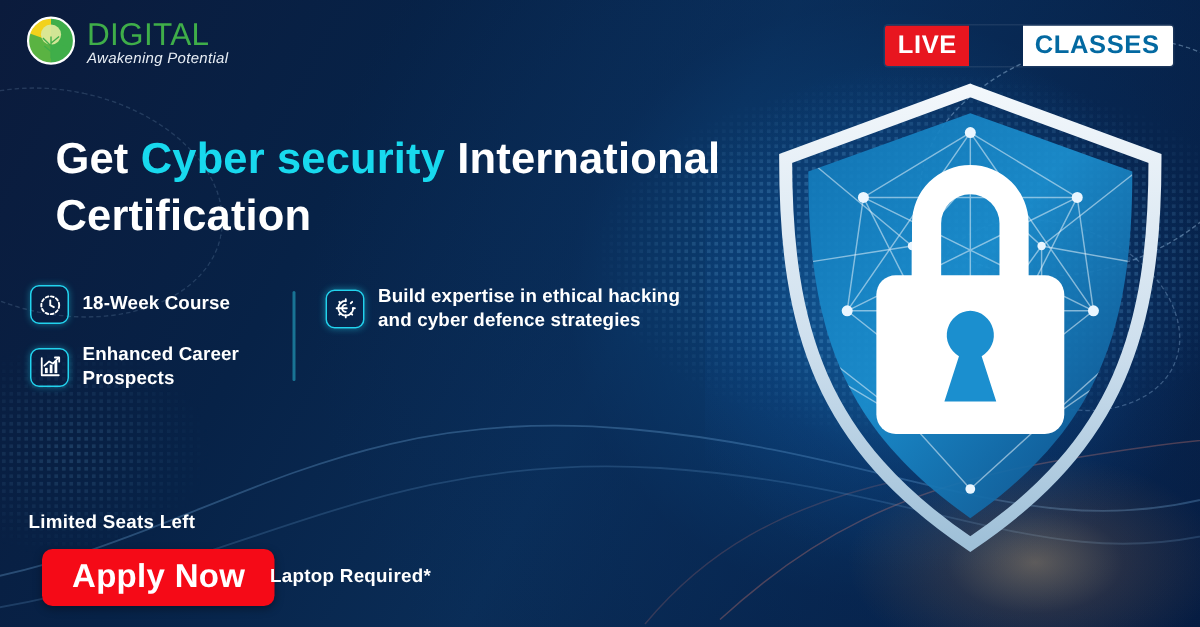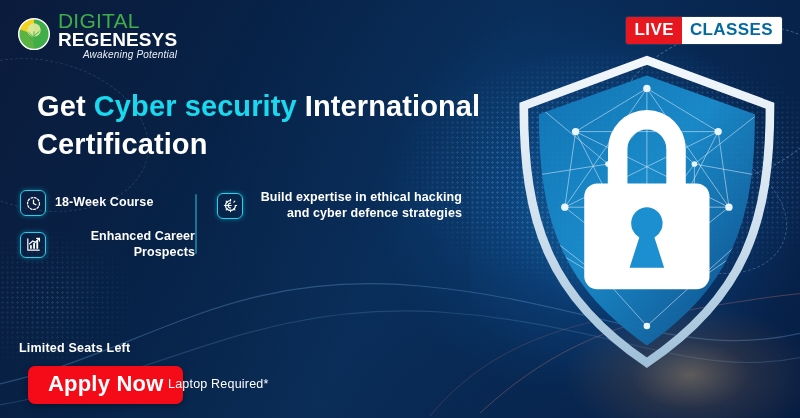--- a/index.html
+++ b/index.html
@@ -85,20 +85,21 @@
     display:block;
     font-size:10px; color:#e8eef5; margin-top:1px;
     text-align:right; font-style:italic; letter-spacing:.2px;
   }
 
   .live-badge {
     position:absolute; right:18px; top:17px;
     display:flex; align-items:center;
     border-radius:2px; overflow:hidden;
     box-shadow:0 0 0 1px rgba(255,255,255,0.08);
+    gap:36px;
   }
   .live-badge .live {
     background:#e8161f; color:#ffffff;
     font-size:17px; font-weight:bold; letter-spacing:.4px;
     padding:3px 8px 4px 9px;
   }
   .live-badge .classes {
     background:#ffffff; color:#0369a1;
     font-size:17px; font-weight:bold; letter-spacing:.4px;
     padding:3px 9px 4px 8px;
@@ -110,21 +111,21 @@
     font-size:29px; font-weight:bold; line-height:1.30;
     color:#ffffff; letter-spacing:.1px;
   }
   .headline .hl { color:#18d9ee; }
 
   
   .features {
     position:absolute; left:20px; top:190px; width:460px;
     display:flex; gap:0;
   }
-  .feat-col { display:flex; flex-direction:column; gap:13px;text-align:right; }
+  .feat-col { display:flex; flex-direction:column; gap:13px; }
   .feat-col.left  { width:175px; }
   .feat-col.right { width:265px; padding-left:20px; }
   .divider {
     width:2px; background:#1f8fae; opacity:.75;
     margin:4px 0 6px 0; border-radius:2px;
   }
   .feat {
     display:flex; align-items:center; gap:9px;
   }
   .feat-icon {
@@ -147,22 +148,22 @@
     position:absolute; left:28px; top:366px;
     background:#f50a17; color:#ffffff;
     font-size:22px; font-weight:bold; letter-spacing:.2px;
     padding:5px 20px 7px 20px;
     border:none; border-radius:7px;
     cursor:pointer;
     box-shadow:0 2px 6px rgba(0,0,0,0.35);
     font-family:"Liberation Sans", sans-serif;
   }
   .laptop-note {
-    position:absolute; left:168px; top:377px;
-    font-size:12.5px; font-weight:normal; color:#ffffff; letter-spacing:.2px;
+    position:absolute; left:180px; top:377px;
+    font-size:12.5px; font-weight:bold; color:#ffffff; letter-spacing:.2px;
   }
 
   
   .shield-art {
     position:absolute; left:472px; top:48px;
     width:328px; height:340px;
   }
 </style>
 </head>
 <body>
@@ -248,21 +249,20 @@
       <path d="M20,3 A17,17 0 0 1 20,37 Z" fill="#3fae49"></path>
       <path d="M3.8,14.5 A17,17 0 0 0 20,37 A17,17 0 0 0 36,26 Z" fill="#3fae49" opacity="0.85"></path>
       <circle cx="20" cy="15.5" r="7.5" fill="#d9e89a" opacity="0.95"></circle>
       <g stroke="#3fae49" stroke-width="1" fill="none">
         <path d="M20,33 L20,17 M20,24 L14,18 M20,22 L26,17 M20,28 L15,24 M20,27 L26,23"></path>
       </g>
       <circle cx="20" cy="20" r="17" fill="none" stroke="#ffffff" stroke-width="1.6"></circle>
     </svg>
     <span class="logo-text">
       <span class="logo-digital">DIGITAL</span>
-      <span class="logo-regenesys">REGENESYS</span>
       <span class="logo-tagline">Awakening Potential</span>
     </span>
   </div>
 
   <div class="live-badge">
     <span class="live">LIVE</span>
     <span class="classes">CLASSES</span>
   </div>
 
   <h1 class="headline"><span>Get </span><span class="hl">Cyber security</span><span> International Certification</span></h1>

